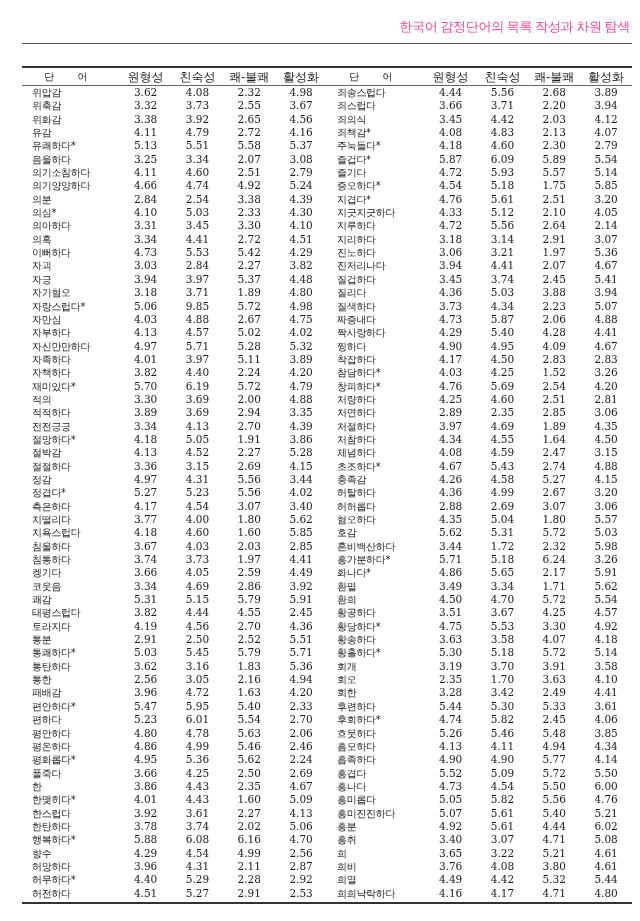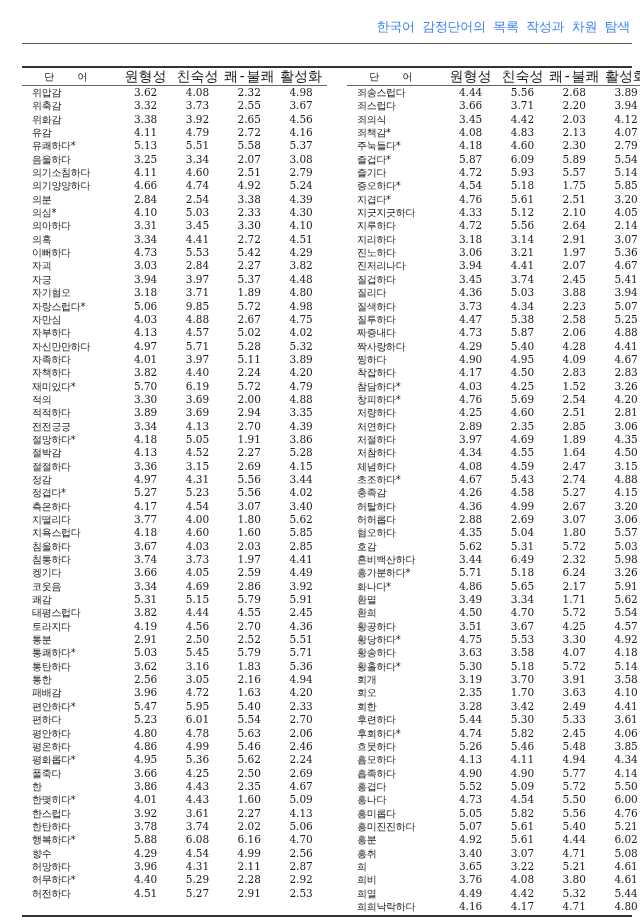--- a/index.html
+++ b/index.html
@@ -2,42 +2,42 @@
 <html><head>
 <meta charset="utf-8">
 <style>
   html, body { margin: 0; padding: 0; background: #ffffff; }
   body {
     width: 640px; height: 921px; position: relative; overflow: hidden;
     font-family: "DejaVu Serif", "Liberation Serif", serif; color: #1a1a1a;
   }
   .running-head {
     position: absolute; right: 10px; top: 18px;
-    font-family: Liberation Mono, monospace;
-    font-size: 13px; color: #3b82f6; letter-spacing: -0.3px;
+    font-family: Liberation Serif, serif;
+    font-size: 13px; color: #ec4899; letter-spacing: -0.3px;
   }
   .head-rule {
     position: absolute; left: 22px; right: 8px; top: 43px;
     height: 1px; background: #555;
   }
   .table-wrap {
     position: absolute; left: 22px; top: 66px; width: 610px;
   }
   .table-top-rule { height: 2px; background: #333; margin-bottom: 1px; }
   .table-bottom-rule { height: 2px; background: #333; margin-top: 2px; }
   .header-rule { height: 1px; background: #666; }
-  .cols { display: flex; gap: 20px; }
+  .cols { display: flex; }
   .half { width: 305px; }
   .row { display: flex; height: 13.35px; line-height: 13.35px; font-size: 10.5px; }
   .hdr { height: 16px; line-height: 16px; font-size: 10.5px; display: flex; }
   .c-word { width: 88px; padding-left: 10px; text-align: left;
     font-family: "DejaVu Sans", "Liberation Sans", sans-serif; font-size: 10px; letter-spacing: -0.3px; white-space: nowrap; }
   .hdr .c-word { text-align: center; padding-left: 0; width: 98px; letter-spacing: 10px; }
   .c-num { width: 52px; text-align: center; }
-  .hdr .c-num { font-family: Liberation Mono, monospace; font-size: 14px; }
+  .hdr .c-num { font-family: Liberation Sans, sans-serif; font-size: 12px; }
 </style>
 </head>
 <body>
 
 <div class="running-head">한국어 감정단어의 목록 작성과 차원 탐색</div>
 <div class="head-rule"></div>
 
 <div class="table-wrap">
   <div class="table-top-rule"></div>
   <div class="cols">
@@ -603,27 +603,20 @@
             <div class="c-num">3.94</div>
           </div>
           <div class="row">
             <div class="c-word">질색하다</div>
             <div class="c-num">3.73</div>
             <div class="c-num">4.34</div>
             <div class="c-num">2.23</div>
             <div class="c-num">5.07</div>
           </div>
           <div class="row">
-            <div class="c-word">질투하다</div>
-            <div class="c-num">4.47</div>
-            <div class="c-num">5.38</div>
-            <div class="c-num">2.58</div>
-            <div class="c-num">5.25</div>
-          </div>
-          <div class="row">
             <div class="c-word">짜증내다</div>
             <div class="c-num">4.73</div>
             <div class="c-num">5.87</div>
             <div class="c-num">2.06</div>
             <div class="c-num">4.88</div>
           </div>
           <div class="row">
             <div class="c-word">짝사랑하다</div>
             <div class="c-num">4.29</div>
             <div class="c-num">5.40</div>
@@ -731,21 +724,21 @@
           <div class="row">
             <div class="c-word">호감</div>
             <div class="c-num">5.62</div>
             <div class="c-num">5.31</div>
             <div class="c-num">5.72</div>
             <div class="c-num">5.03</div>
           </div>
           <div class="row">
             <div class="c-word">혼비백산하다</div>
             <div class="c-num">3.44</div>
-            <div class="c-num">6.49</div>
+            <div class="c-num">1.72</div>
             <div class="c-num">2.32</div>
             <div class="c-num">5.98</div>
           </div>
           <div class="row">
             <div class="c-word">흥가분하다*</div>
             <div class="c-num">5.71</div>
             <div class="c-num">5.18</div>
             <div class="c-num">6.24</div>
             <div class="c-num">3.26</div>
           </div>

